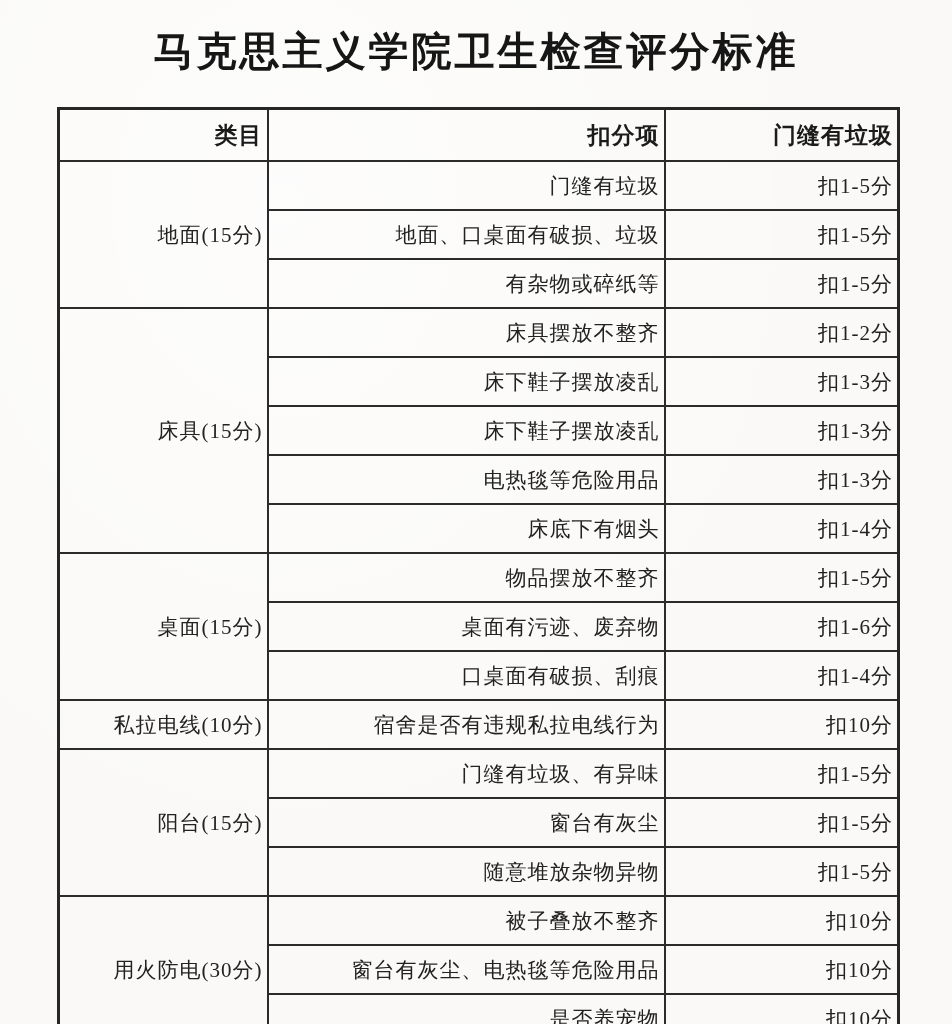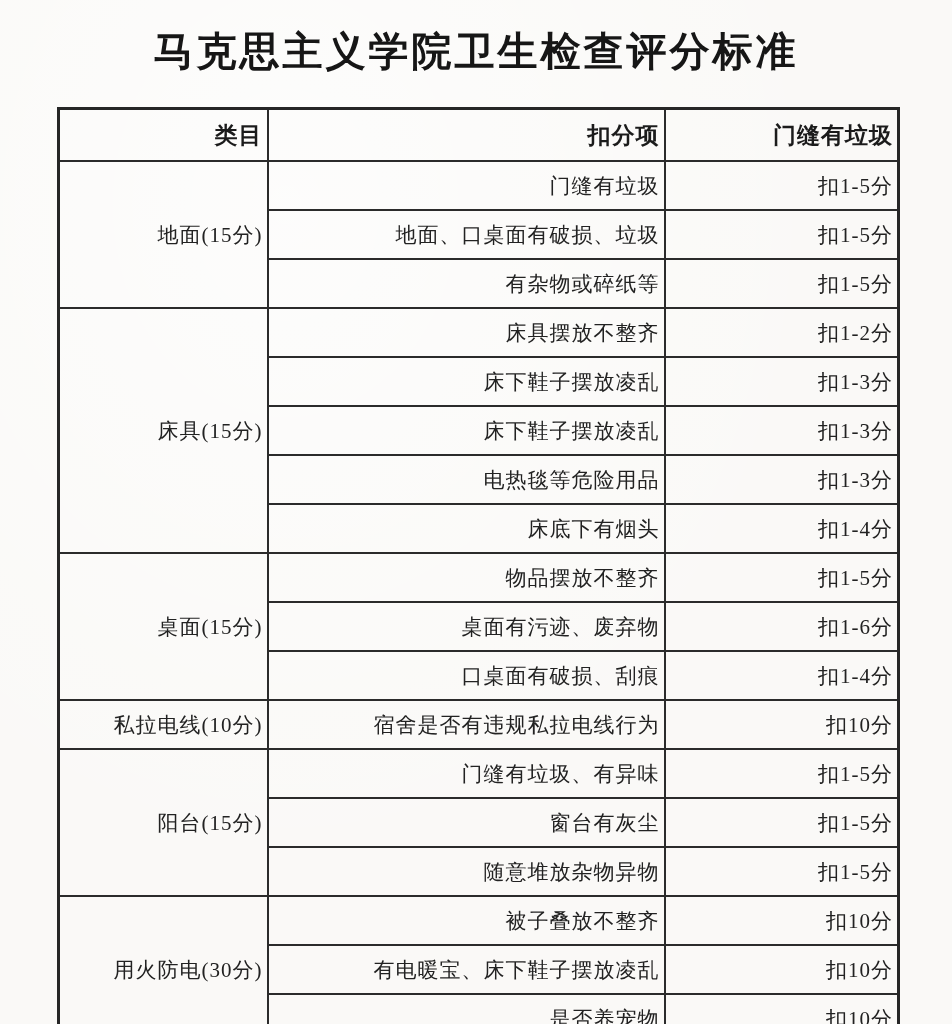--- a/index.html
+++ b/index.html
@@ -149,21 +149,21 @@
         <tr>
           <td>随意堆放杂物异物</td>
           <td>扣1-5分</td>
         </tr>
         <tr>
           <td rowspan="3" class="cat">用火防电(30分)</td>
           <td>被子叠放不整齐</td>
           <td>扣10分</td>
         </tr>
         <tr>
-          <td>有电暖宝、床下鞋子摆放凌乱</td>
+          <td>窗台有灰尘、电热毯等危险用品</td>
           <td>扣10分</td>
         </tr>
         <tr>
           <td>是否养宠物</td>
           <td>扣10分</td>
         </tr>
       </tbody>
   </table>
 </div>
 

